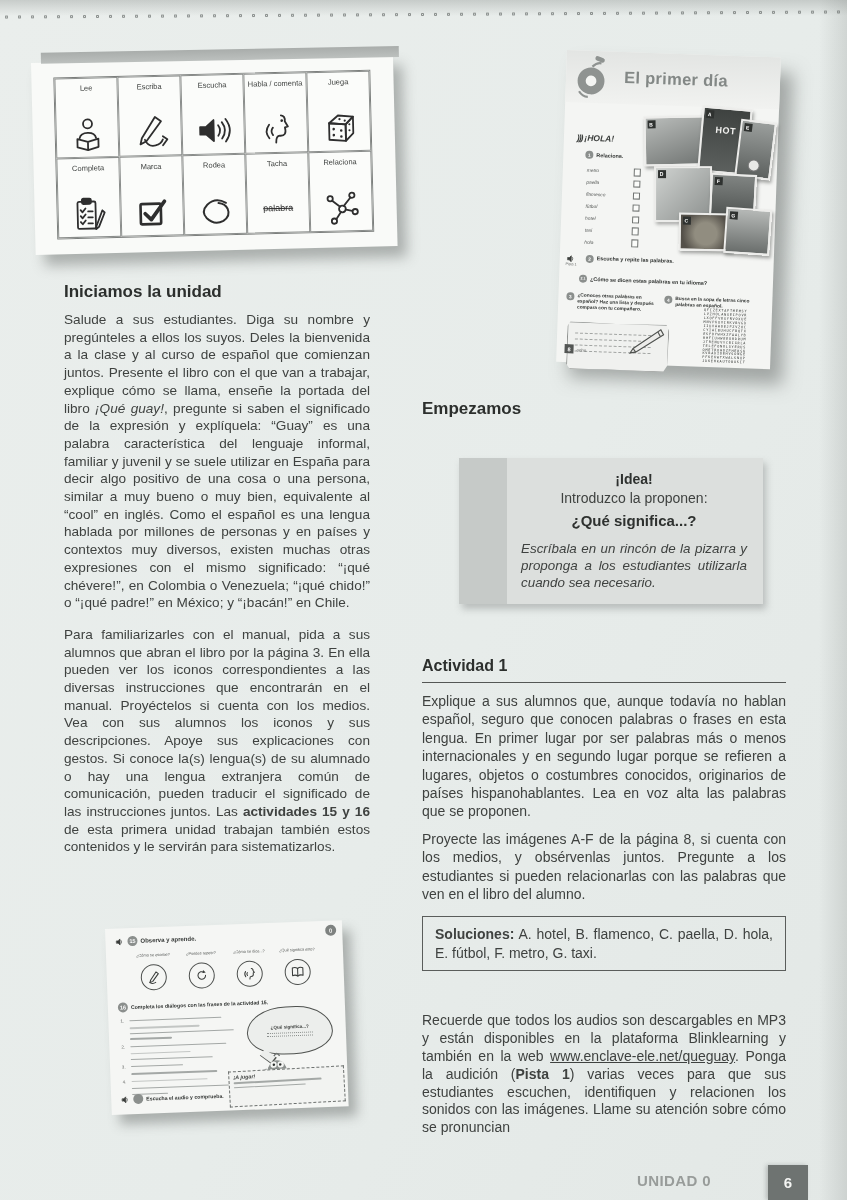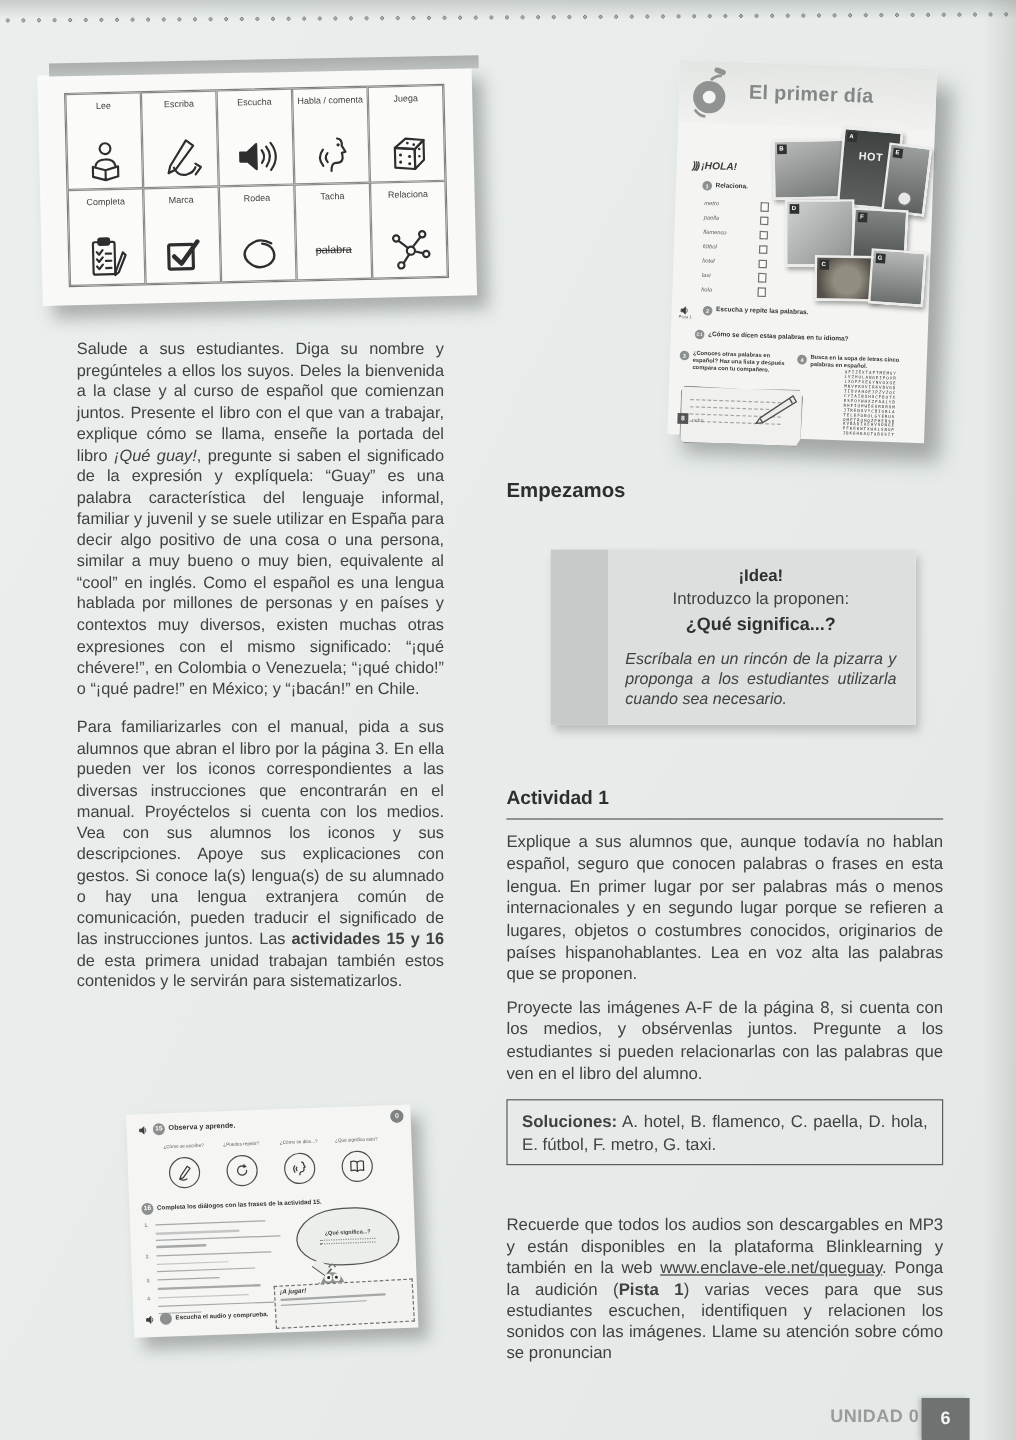--- a/index.html
+++ b/index.html
@@ -107,21 +107,21 @@
   .idea-box .ib{font-size:13.4px;line-height:17px;text-align:justify;color:#3f4240;font-style:italic;}
   .act-h{font-size:16px;font-weight:bold;color:#2c2f2d;border-bottom:1.4px solid #54575 5;border-bottom:1.4px solid #545755;
     padding-bottom:7px;margin:16px 0 9px 0;}
   .right-col p{font-size:14px;line-height:18.4px;text-align:justify;margin:0 0 9px 0;color:#3f4240;}
   .sol-box{border:1.6px solid #5a5d5b;padding:8px 12px;font-size:14px;line-height:18.5px;color:#3f4240;
     margin:13px 0 41px 0;text-align:justify;}
   .gap-act2{margin-top:22px;}
   .ulink{text-decoration:underline;}
 
   
-  .f-unit{position:absolute;left:583px;top:1172px;width:183px;text-align:right;
+  .f-unit{position:absolute;left:528px;top:1172px;width:183px;text-align:right;
     font-size:15px;font-weight:bold;color:#989c9a;letter-spacing:.4px;}
   .f-page{position:absolute;left:768px;top:1165px;width:40px;height:35px;background:#6e7371;
     color:#f4f5f3;font-size:15px;font-weight:bold;display:flex;align-items:center;justify-content:center;
     box-shadow:-2px 0 4px rgba(80,84,82,.3);}
 </style>
 </head>
 <body>
 
 <div class="sheet">
   <div class="top-shade"></div>
@@ -215,20 +215,21 @@
             <circle cx="38" cy="8" r="3.5"></circle>
           <circle cx="42" cy="30" r="3.5"></circle>
             <circle cx="14" cy="42" r="3.5"></circle>
           <path d="M12 15 L22 23 M36 11 L27 22 M38 29 L30 27 M17 39 L23 30"></path>
         </svg>
       </div>
     </div>
   </section>
 
   <div class="left-text">
+    <h1>Iniciamos la unidad</h1>
     <p><span>Salude a sus estudiantes. Diga su nombre y pregúnteles a ellos los suyos. Deles la bienvenida a la clase y al curso de español que comienzan juntos. Presente el libro con el que van a trabajar, explique cómo se llama, enseñe la portada del libro </span><em>¡Qué guay!</em><span>, pregunte si saben el significado de la expresión y explíquela: “Guay” es una palabra característica del lenguaje informal, familiar y juvenil y se suele utilizar en España para decir algo positivo de una cosa o una persona, similar a muy bueno o muy bien, equivalente al “cool” en inglés. Como el español es una lengua hablada por millones de personas y en países y contextos muy diversos, existen muchas otras expresiones con el mismo significado: “¡qué chévere!”, en Colombia o Venezuela; “¡qué chido!” o “¡qué padre!” en México; y “¡bacán!” en Chile.</span></p>
     <p><span>Para familiarizarles con el manual, pida a sus alumnos que abran el libro por la página 3. En ella pueden ver los iconos correspondientes a las diversas instrucciones que encontrarán en el manual. Proyéctelos si cuenta con los medios. Vea con sus alumnos los iconos y sus descripciones. Apoye sus explicaciones con gestos. Si conoce la(s) lengua(s) de su alumnado o hay una lengua extranjera común de comunicación, pueden traducir el significado de las instrucciones juntos. Las </span><b>actividades 15 y 16</b><span> de esta primera unidad trabajan también estos contenidos y le servirán para sistematizarlos.</span></p>
   </div>
 
   <section class="thumb-card">
     <div class="t-unit">0</div>
 
     <div class="t-row" style="left:10px;top:8px;">
       <svg class="msvg" viewBox="0 0 24 24" style="width:9px;height:9px;">
         <path d="M3 9 h4 l5 -5 v16 l-5 -5 h-4 z" fill="#3a3d3b"></path>

